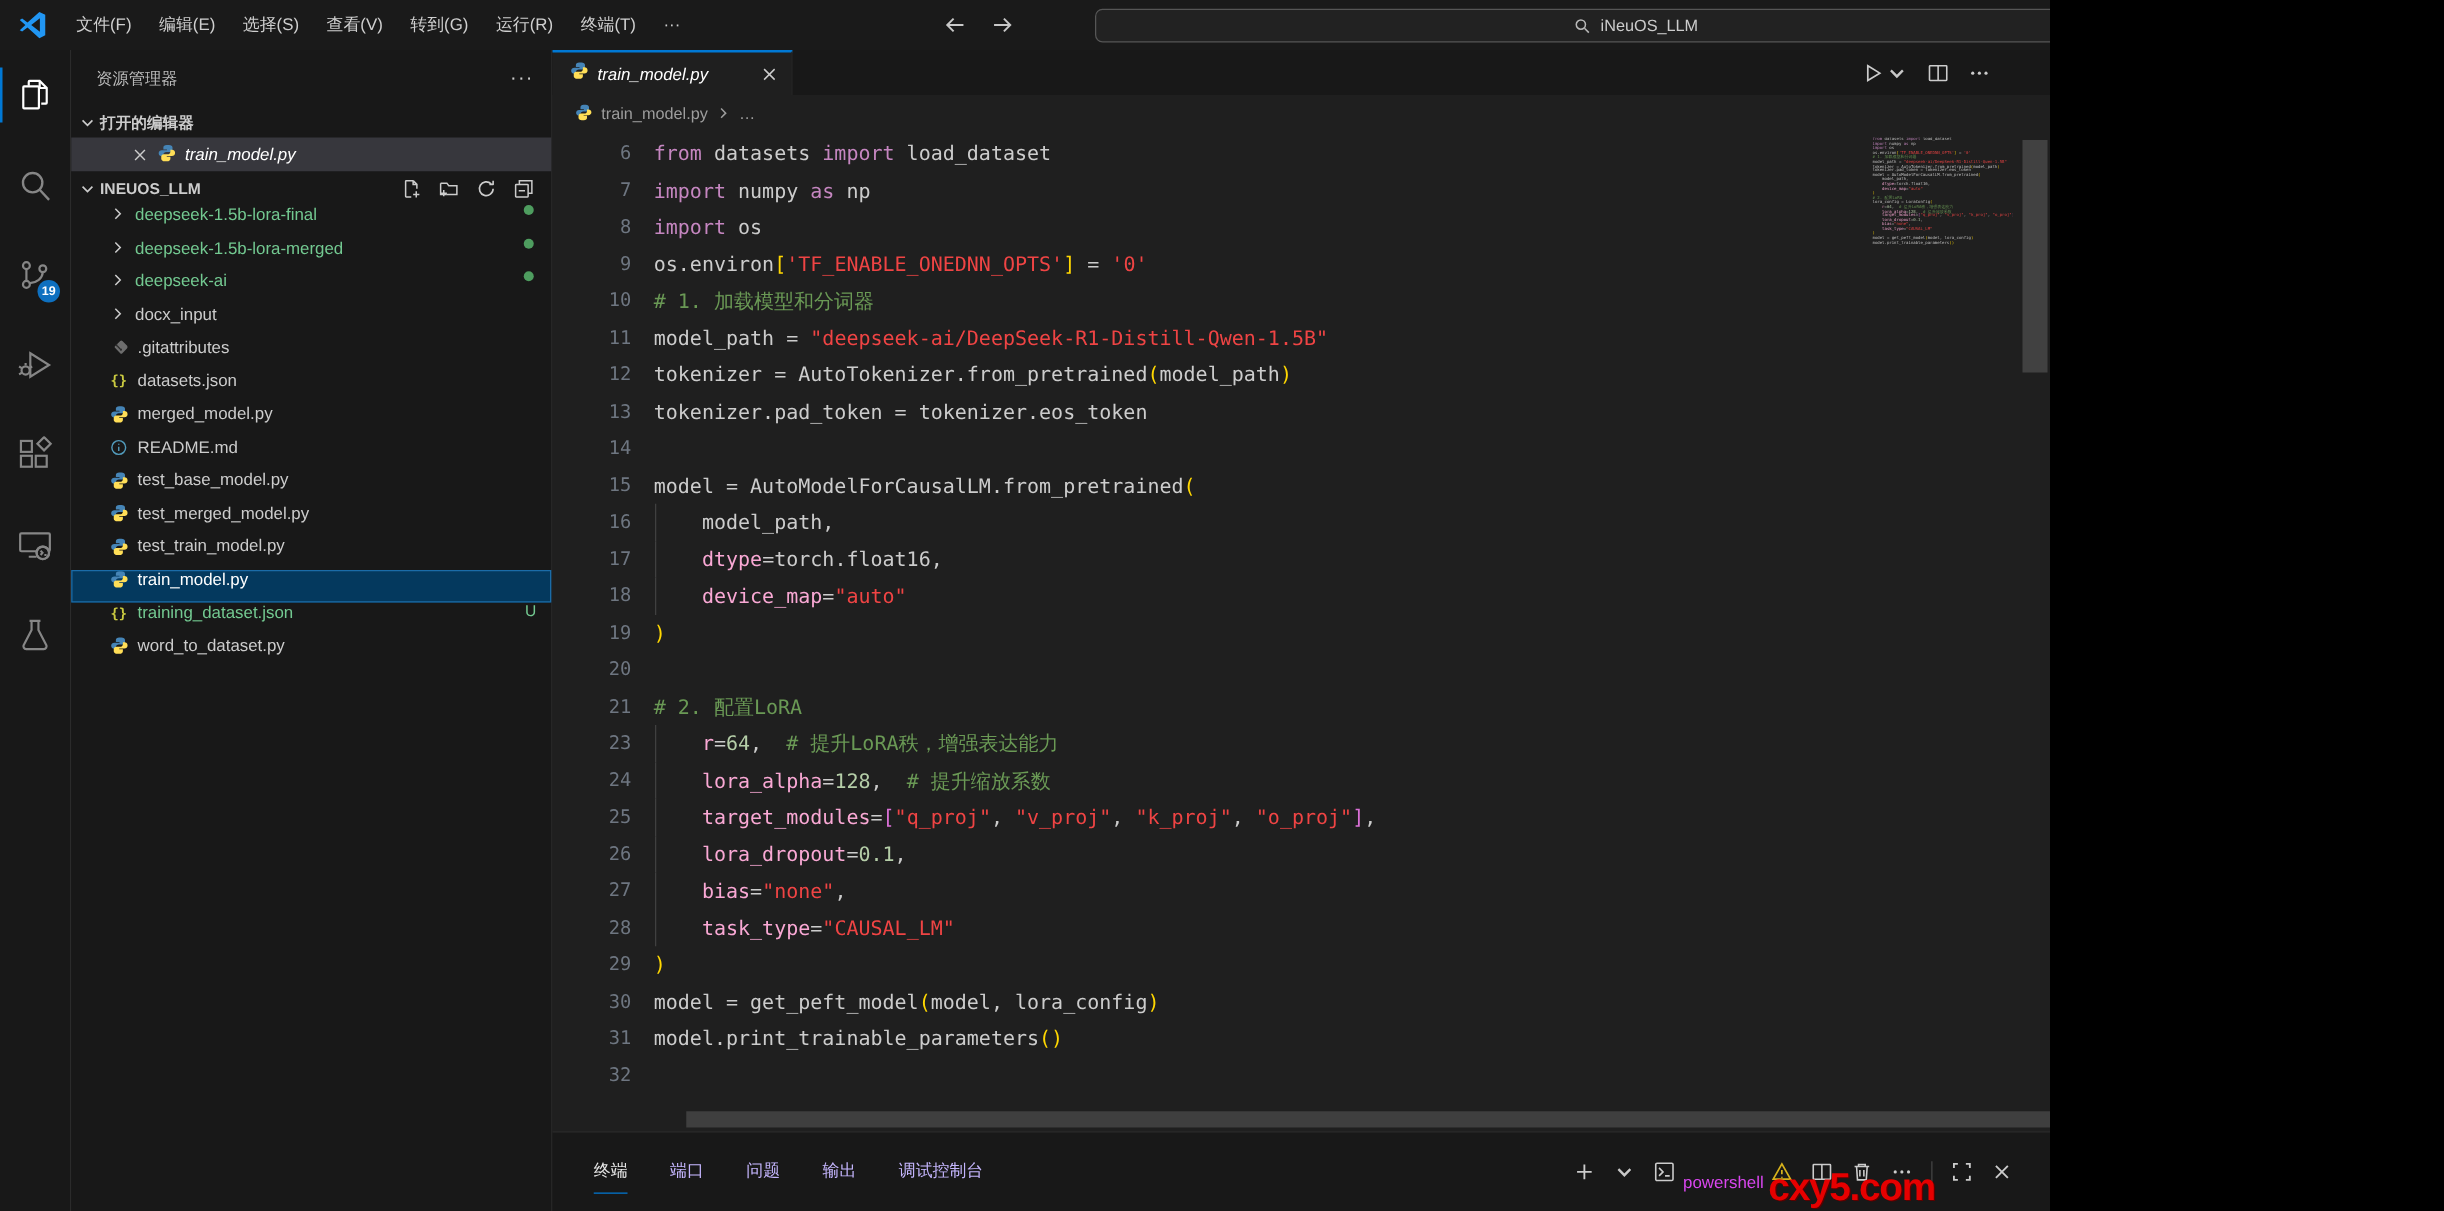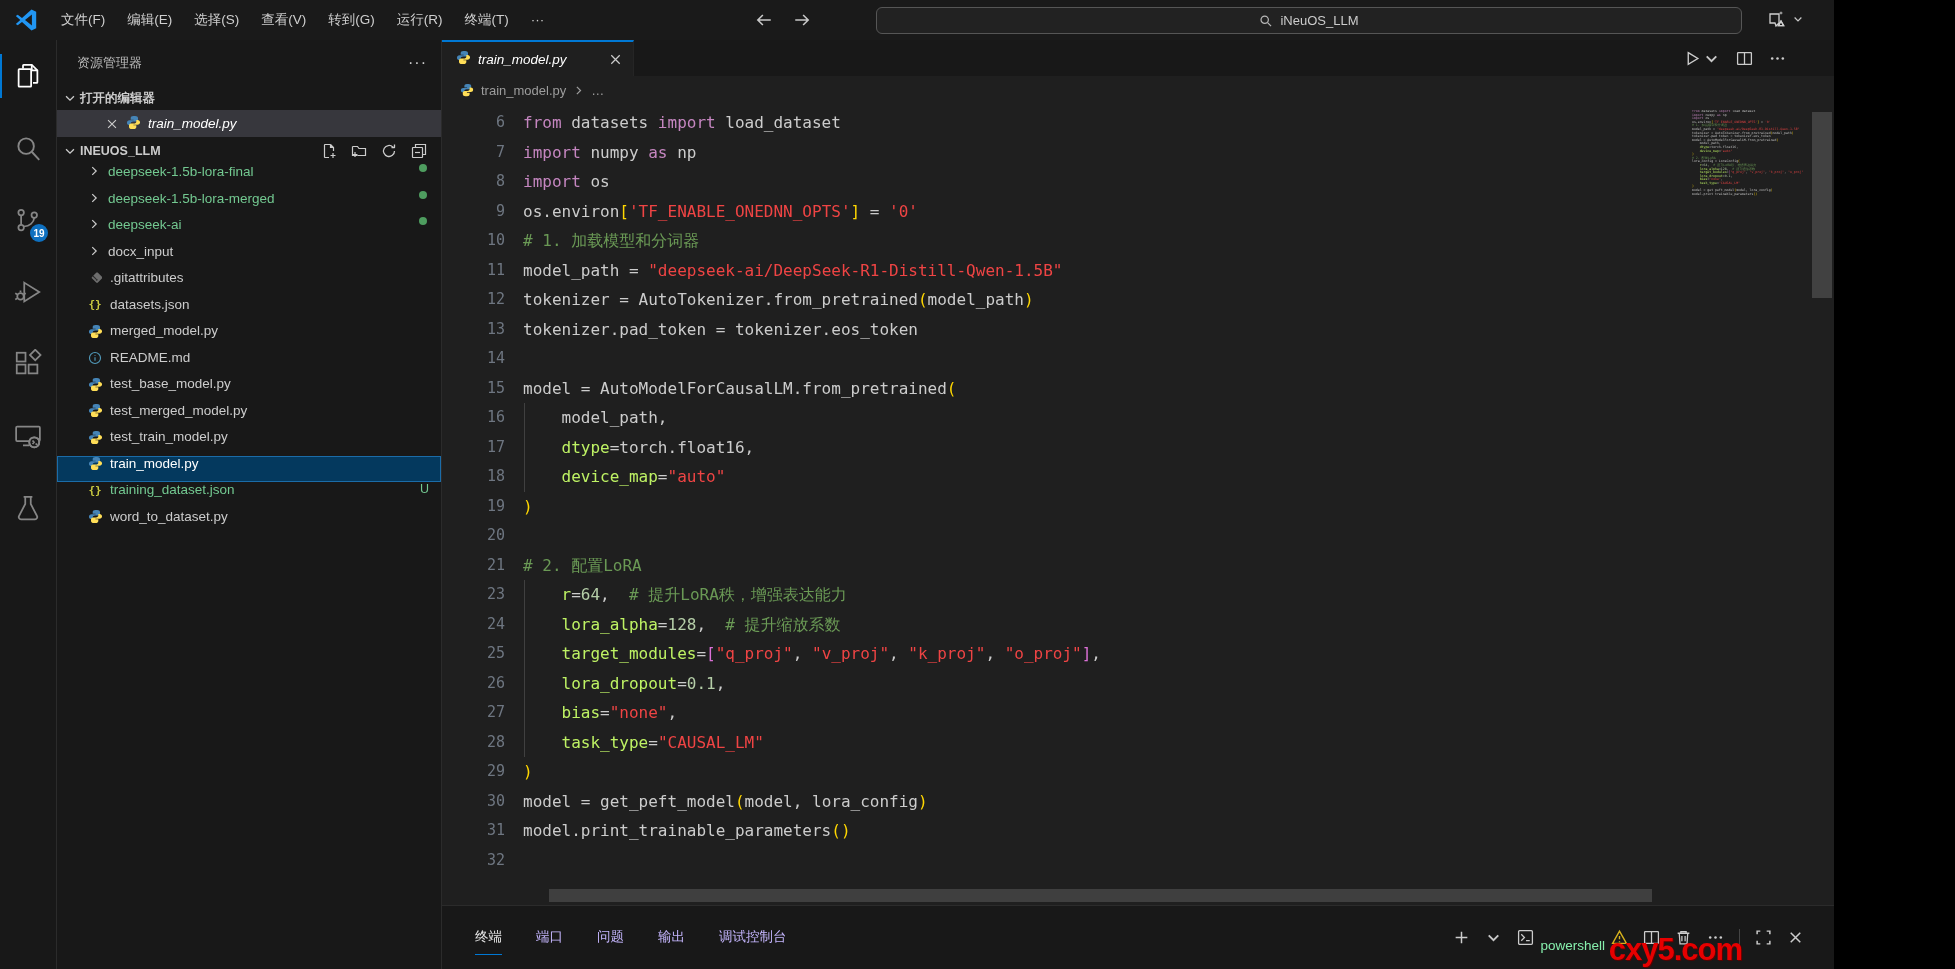--- a/index.html
+++ b/index.html
@@ -1,17 +1,17 @@
 <!DOCTYPE html>
 <html><head>
 <meta charset="utf-8">
 <style>
   * { margin:0; padding:0; box-sizing:border-box; }
   html,body { background:#000; }
-  .app{ position:relative; width:1834px; height:969px; background:#1f1f1f;
+  .app{ position:relative; width:1640px; height:969px; background:#1f1f1f;
         font-family:"Liberation Sans",sans-serif; color:#cccccc; overflow:hidden; }
 
   
   .titlebar{ position:absolute; left:0; top:0; width:100%; height:40px; background:#1a1a1a;
              display:flex; align-items:center; }
   .vscode-logo{ width:24px; height:24px; margin:0 12px 0 14px; flex:0 0 auto; }
   .menus{ display:flex; }
   .menu-item{ padding:0 11px; font-size:13.5px; line-height:40px; color:#cfcfcf; cursor:default; }
   .nav-arrows{ position:absolute; left:755px; top:0; height:40px; display:flex; align-items:center; gap:20px; }
   .nav-arrows svg{ width:18px; height:18px; }
@@ -78,37 +78,37 @@
   .breadcrumb svg.sep{ width:13px; height:13px; }
 
   
   .code-area{ flex:1; position:relative; overflow:hidden; font-family:"DejaVu Sans Mono","Liberation Mono",monospace;
               font-size:16px; line-height:29.5px; padding-top:4px; }
   .code-line{ display:flex; height:29.5px; white-space:pre; }
   .code-line .ln{ width:63px; text-align:right; color:#6e7681; flex:0 0 auto; font-size:15px; }
   .code-line .lc{ padding-left:18px; position:relative; flex:1; }
   .code-line .guide{ position:absolute; left:19px; top:0; bottom:0; width:1px; background:#404040; }
   .tk-k{ color:#c586c0; } .tk-p{ color:#cccccc; } .tk-s{ color:#ef4444; } .tk-c{ color:#6a9955; }
-  .tk-n{ color:#b5cea8; } .tk-v{ color:#bef264; } .tk-b1{ color:#ffd700; } .tk-b2{ color:#da70d6; }
+  .tk-n{ color:#b5cea8; } .tk-v{ color:#f9a8d4; } .tk-b1{ color:#ffd700; } .tk-b2{ color:#da70d6; }
 
   .minimap{ position:absolute; top:6px; right:30px; width:112px; overflow:hidden; opacity:.9; }
   .mm-line{ white-space:pre; font-family:"DejaVu Sans Mono",monospace; font-size:3.2px; line-height:3.6px; }
   .vscroll{ position:absolute; top:8px; right:2px; width:20px; height:186px; background:rgba(121,121,121,.38); }
   .hscroll{ position:absolute; bottom:3px; left:107px; width:1103px; height:13px; background:#3f3f3f; }
 
   
   .panel{ height:64px; background:#181818; border-top:1px solid #2b2b2b; flex:0 0 auto; position:relative;
           display:flex; align-items:center; }
   .panel-tabs{ display:flex; gap:34px; padding-left:33px; font-size:13.5px; }
   .panel-tab{ color:#c4b5fd; cursor:pointer; padding-bottom:8px; padding-top:8px; }
   .panel-tab.active{ color:#e7e7e7; border-bottom:1.5px solid #0078d4; }
   .panel-actions{ position:absolute; right:30px; top:0; height:100%; display:flex; align-items:center; gap:15px; color:#cccccc; }
   .panel-actions svg{ width:17px; height:17px; cursor:pointer; }
   .shell-row{ display:flex; align-items:center; gap:6px; cursor:pointer; }
-  .shell-name{ color:#86efac; font-size:13.5px;margin-top:16px; }
+  .shell-name{ color:#d946ef; font-size:13.5px;margin-top:16px; }
   .pa-divider{ width:1px; height:18px; background:#444; }
 
   .watermark{ position:absolute; right:92px; bottom:1px; font-size:31px; font-weight:bold;
               color:#e60000; text-shadow:1px 1px 0 #5a0000; letter-spacing:-1px; z-index:50;
               font-family:"Liberation Sans",sans-serif; }
 </style>
 </head>
 <body>
 
 <div class="app">

